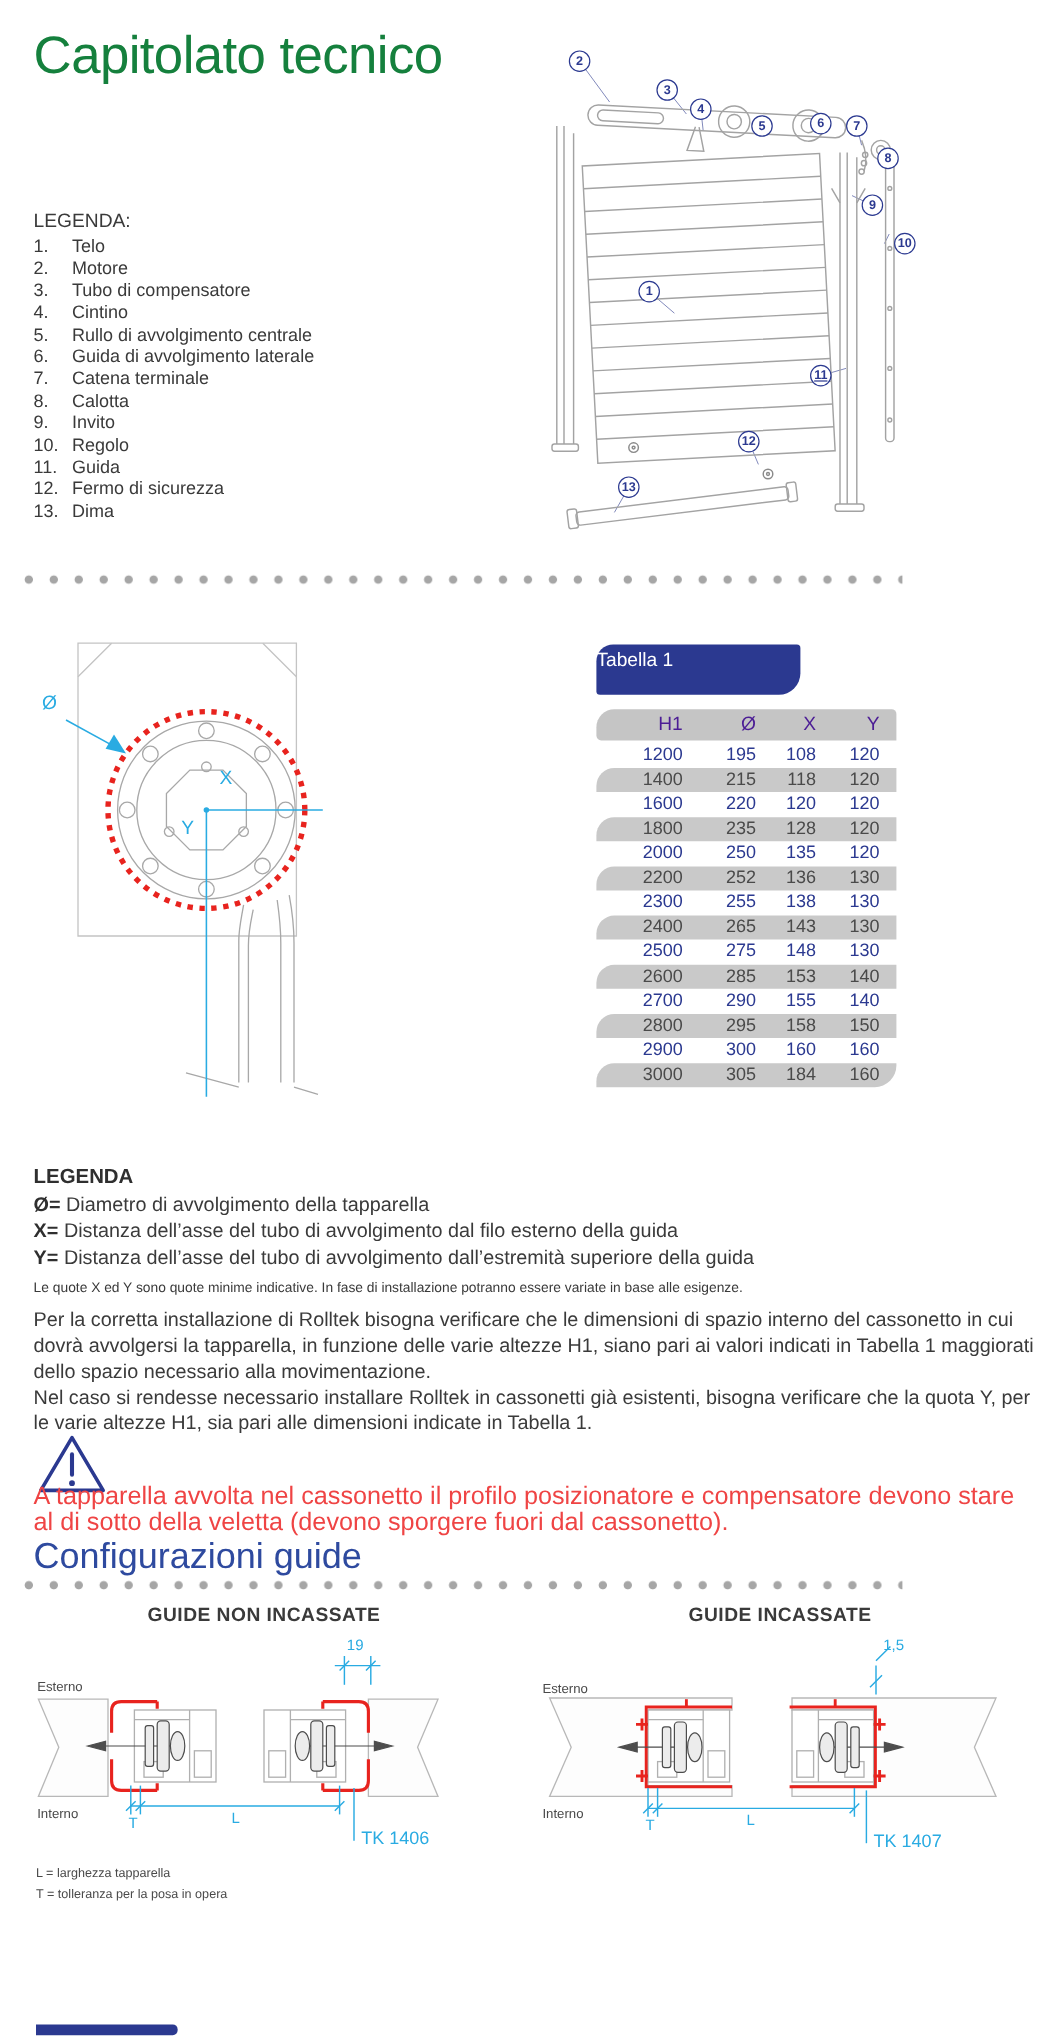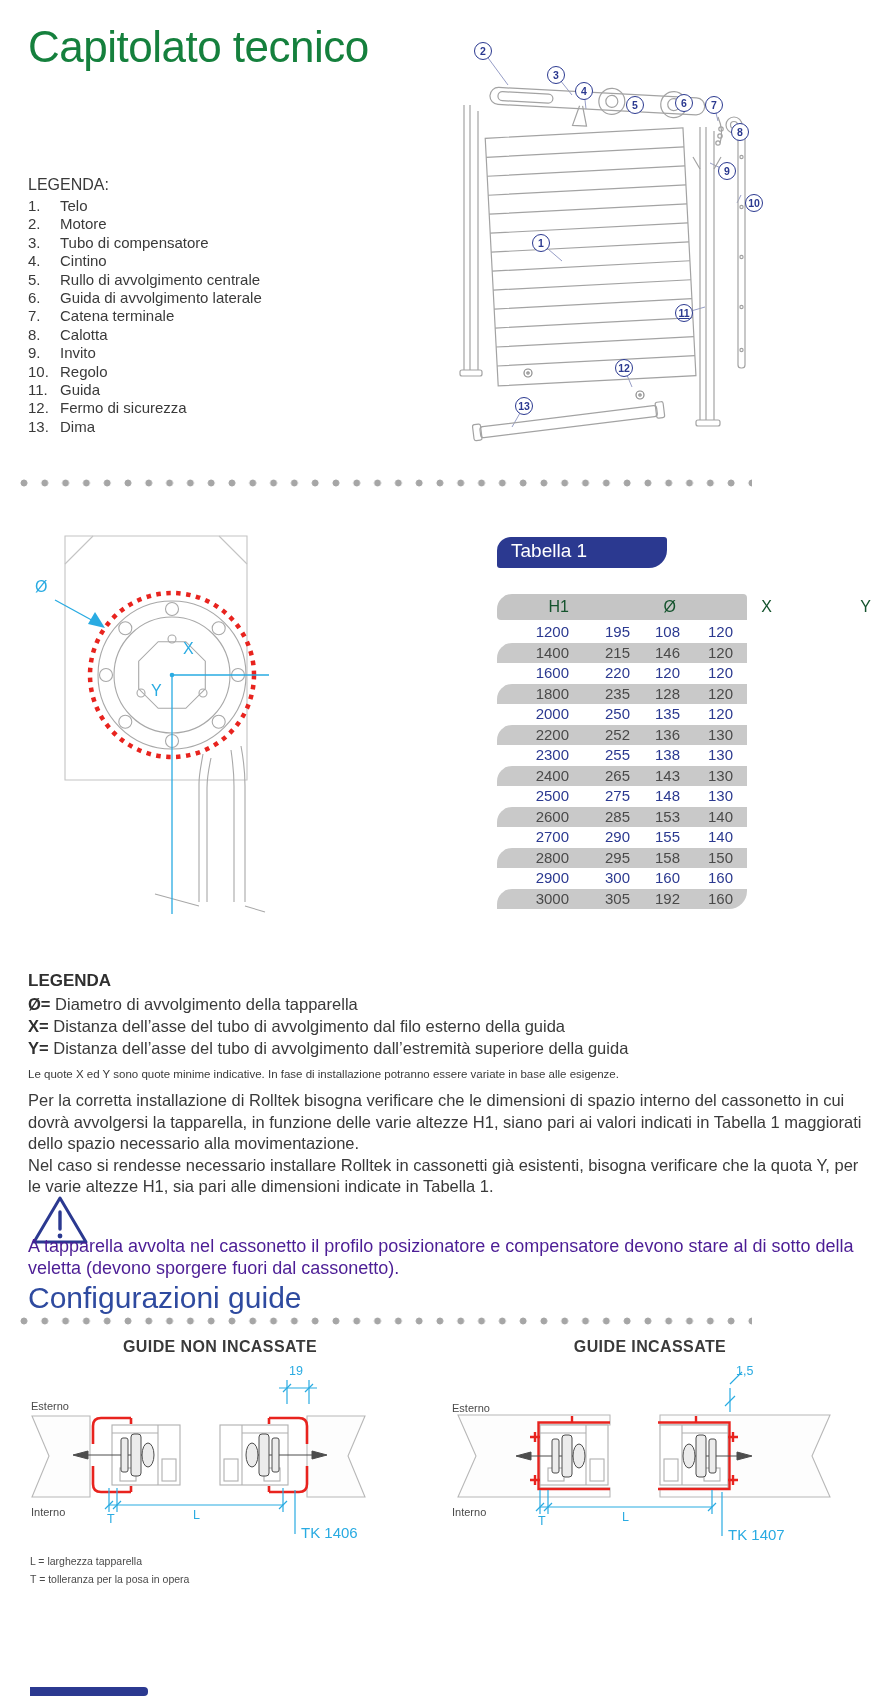--- a/index.html
+++ b/index.html
@@ -27,44 +27,44 @@
            background:#fff;border:1.4px solid #2b3990;color:#2b3990;
            font-size:10.5px;font-weight:700;display:flex;align-items:center;justify-content:center;
            box-sizing:border-box;}
 
   
   .xsection{position:absolute;left:35px;top:522px;width:240px;height:395px;}
   .cyanlbl{position:absolute;color:#29abe2;font-size:16px;}
 
   
   .tbl{position:absolute;left:497px;top:537px;width:250px;}
-  .banner{width:170px;height:31px;line-height:27px;background:#2b3990;color:#fff;
-          font-size:19px;padding-left:14px;box-sizing:border-box;
+  .banner{width:170px;height:42px;line-height:27px;background:#2b3990;color:#fff;
+          font-size:16px;box-sizing:border-box;
           border-radius:14px 3px 18px 3px;}
   .t-head{display:grid;grid-template-columns:90px 55px 50px 53px;height:26px;line-height:26px;
-          background:#c5c5c5;border-radius:15px 4px 0 4px;margin-top:26px;margin-bottom:2px;
-          font-size:16px;color:#14532d;gap:46px;}
+          background:#c5c5c5;border-radius:15px 4px 0 4px;margin-top:12px;margin-bottom:2px;
+          font-size:16px;color:#4c1d95;}
   .t-row{display:grid;grid-template-columns:90px 55px 50px 53px;height:20.5px;line-height:20.5px;
          font-size:15px;font-weight:500;color:#2b3990;}
   .t-row.alt{background:#c9c9c9;color:#4a4a4a;border-radius:15px 0 0 0;}
   .t-row.last{border-radius:15px 0 18px 0;}
   .t-cell,.h-cell{text-align:right;padding-right:12px;}
   .t-cell:first-child,.h-cell:first-child{padding-right:18px;}
 
   
   .legend-bottom{position:absolute;left:28px;top:971px;width:830px;}
   .lb-title{font-size:17px;font-weight:700;color:#2f2f2f;margin-bottom:2px;}
   .lb-row{font-size:16.5px;line-height:22px;color:#3a3a3a;}
   .lb-sym{font-weight:700;color:#2f2f2f;}
   .lb-note{font-size:11.5px;color:#3a3a3a;margin-top:9px;}
 
   .paras{position:absolute;left:28px;top:1090px;width:834px;font-size:16.5px;line-height:21.5px;color:#3a3a3a;}
 
   .warn-icon{position:absolute;left:30px;top:1193px;width:60px;height:54px;}
-  .warn-text{position:absolute;left:28px;top:1236px;width:834px;font-size:18px;line-height:21.5px;color:#4c1d95;}
+  .warn-text{position:absolute;left:28px;top:1236px;width:834px;font-size:21px;line-height:21.5px;color:#ef4444;}
 
   .h2{position:absolute;left:28px;top:1281px;font-size:30px;color:#2e4a9f;font-weight:400;}
 
   .gtitle{position:absolute;top:1338px;font-size:16px;font-weight:600;letter-spacing:.4px;color:#3a3a3a;text-align:center;}
   .gtitle.left{left:75px;width:290px;}
   .gtitle.right{left:505px;width:290px;}
   .gdiag{position:absolute;top:1360px;height:190px;}
   .gdiag.left{left:25px;width:405px;}
   .gdiag.right{left:440px;width:420px;}
   .smalllbl{position:absolute;font-size:11px;color:#4a4a4a;}
@@ -283,21 +283,21 @@
     <div id="table-body">
         <div class="t-row">
           <span class="t-cell">1200</span>
           <span class="t-cell">195</span>
           <span class="t-cell">108</span>
           <span class="t-cell">120</span>
         </div>
         <div class="t-row alt">
           <span class="t-cell">1400</span>
           <span class="t-cell">215</span>
-          <span class="t-cell">146</span>
+          <span class="t-cell">118</span>
           <span class="t-cell">120</span>
         </div>
         <div class="t-row">
           <span class="t-cell">1600</span>
           <span class="t-cell">220</span>
           <span class="t-cell">120</span>
           <span class="t-cell">120</span>
         </div>
         <div class="t-row alt">
           <span class="t-cell">1800</span>
@@ -355,21 +355,21 @@
         </div>
         <div class="t-row">
           <span class="t-cell">2900</span>
           <span class="t-cell">300</span>
           <span class="t-cell">160</span>
           <span class="t-cell">160</span>
         </div>
         <div class="t-row alt last">
           <span class="t-cell">3000</span>
           <span class="t-cell">305</span>
-          <span class="t-cell">192</span>
+          <span class="t-cell">184</span>
           <span class="t-cell">160</span>
         </div>
       </div>
   </div>
 
   <div class="legend-bottom">
     <div class="lb-title">LEGENDA</div>
     <div id="legend-entries">
         <div class="lb-row"><span class="lb-sym">Ø= </span><span>Diametro di avvolgimento della tapparella</span></div>
         <div class="lb-row"><span class="lb-sym">X= </span><span>Distanza dell’asse del tubo di avvolgimento dal filo esterno della guida</span></div>

